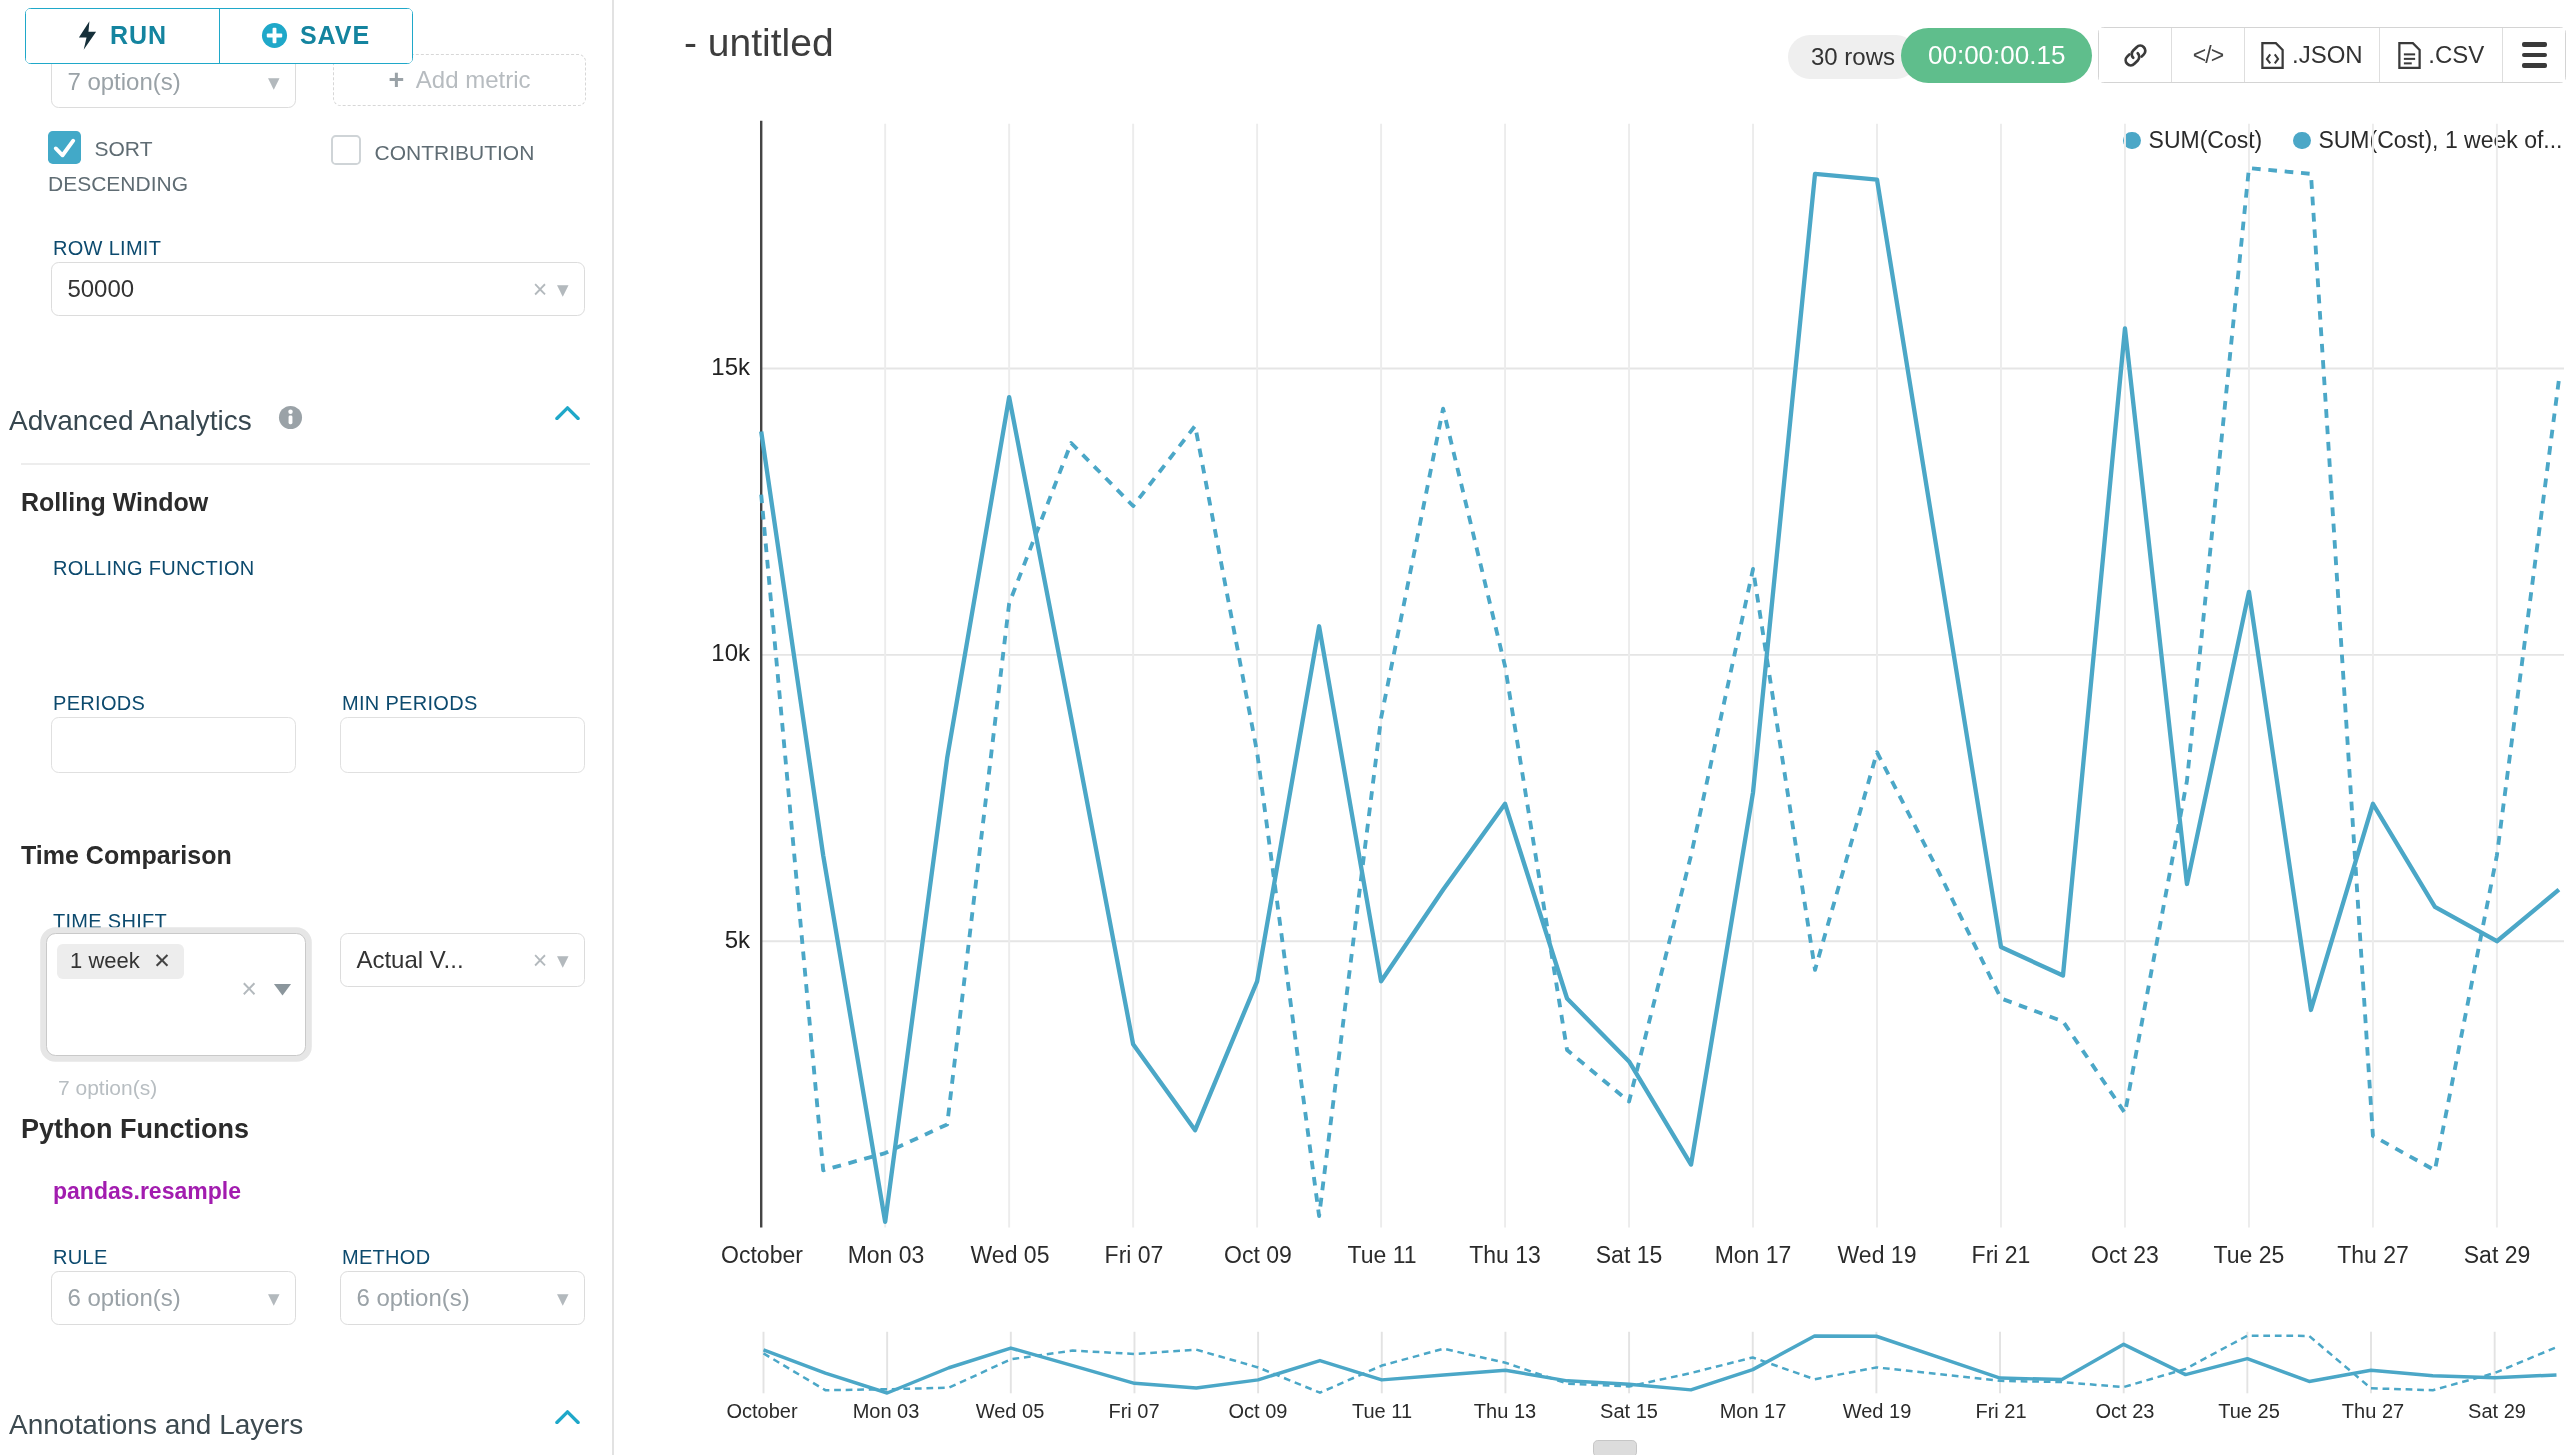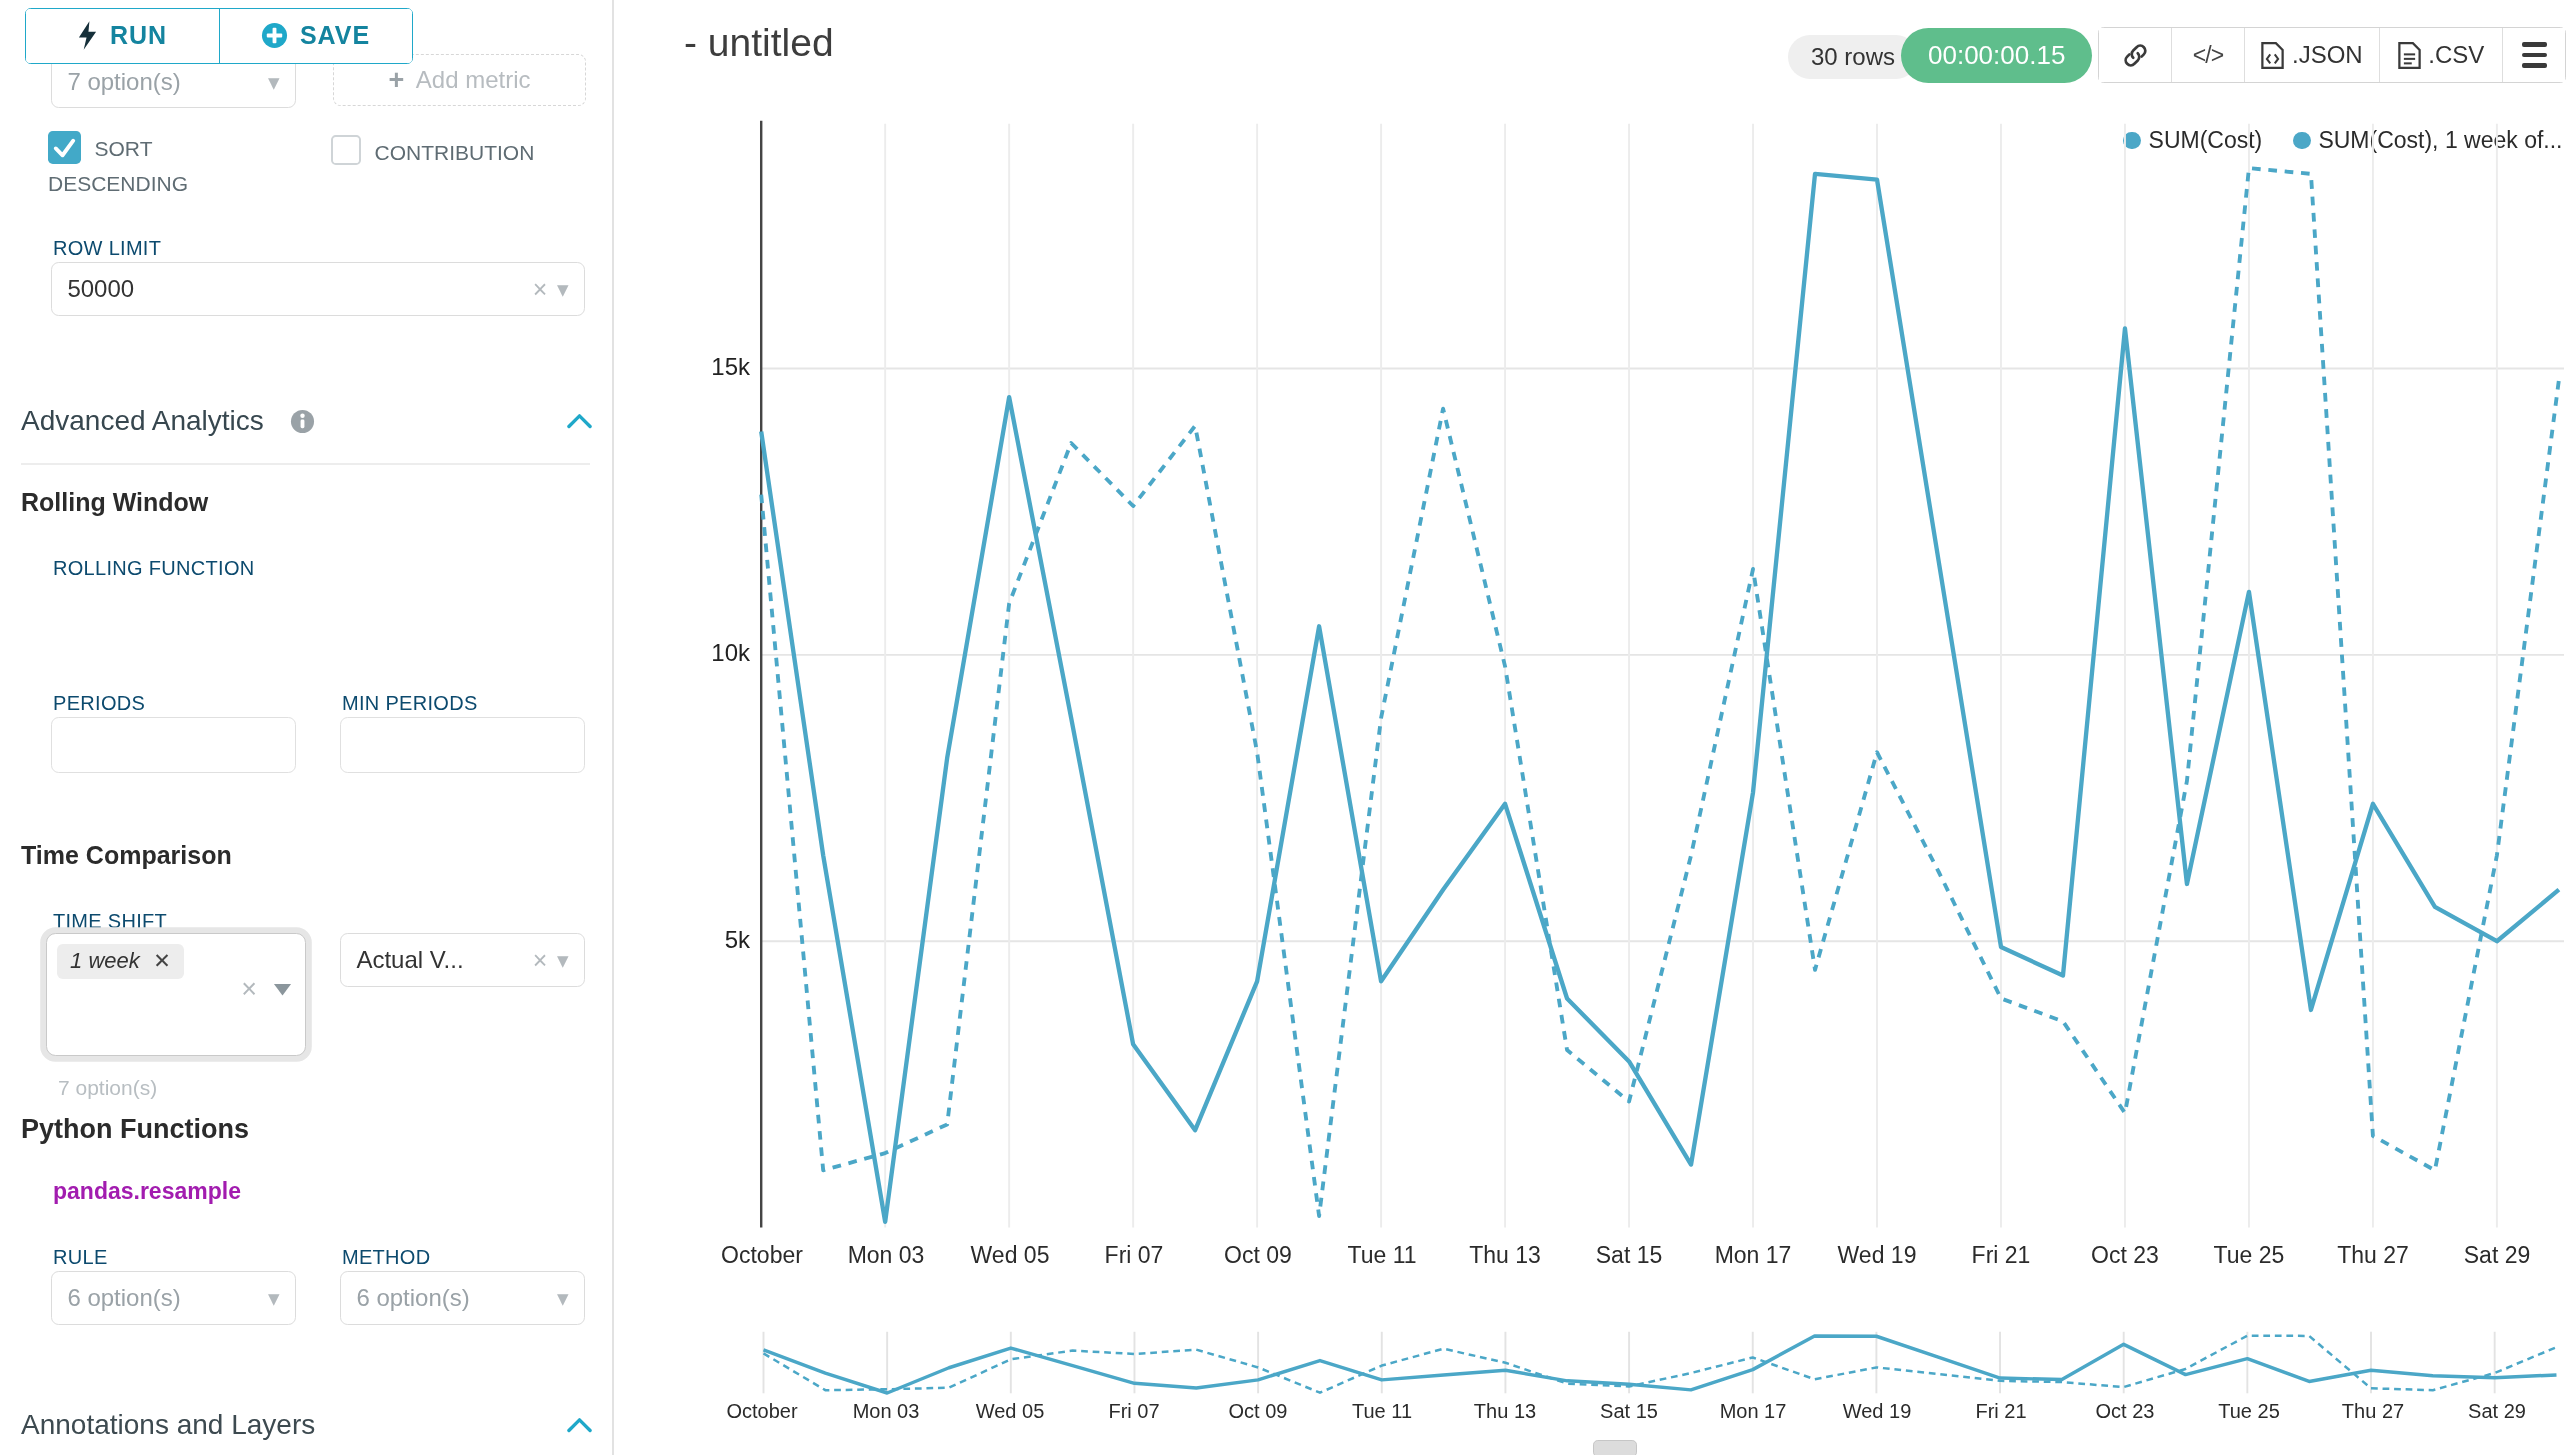--- a/index.html
+++ b/index.html
@@ -32,31 +32,31 @@
   .plus-glyph{color:#9aa2a7;font-size:27px;font-weight:bold;}
 
   .checkrow{position:absolute;font-size:21px;color:#5f6c73;line-height:35px;}
   .checkbox{width:33px;height:33px;border-radius:4.8px;display:inline-block;box-sizing:border-box;}
   .checkbox.checked{background:#42A9C8;}
   .checkbox.unchecked{width:30px;height:30px;background:#fff;border:2.9px solid #cfd4d7;}
   .float-l{float:left;margin-right:13.5px;}
 
   .field-label{position:absolute;font-size:20px;color:#0c4a6e;letter-spacing:0.3px;}
   .section-title{position:absolute;font-size:25px;font-weight:bold;color:#2b2b2b;}
-  .section-head{position:absolute;left:21px;width:571px;display:flex;align-items:center;gap:26px;
+  .section-head{position:absolute;left:9px;width:571px;display:flex;gap:26px;
                 font-size:28px;color:#37474f;font-weight:500;}
   .section-head .spacer{flex:1;}
   .hr{position:absolute;left:21px;width:569px;height:1.9px;background:#ededed;}
 
   .input-box{position:absolute;background:#fff;border:1.9px solid #e0e0e0;border-radius:7.7px;box-sizing:border-box;}
 
   .multiselect{position:absolute;left:46px;top:933px;width:260px;height:123px;background:#fff;
                border:1.9px solid #c9c9c9;border-radius:9.6px;box-shadow:0 0 0 5.8px #e6e6e6;box-sizing:border-box;padding:9.6px;}
   .tag{display:inline-flex;align-items:center;gap:13.5px;background:#ededed;border-radius:5.8px;
-       padding:4.8px 13.5px;font-size:22px;color:#333;font-style:italic;}
+       padding:4.8px 13.5px;font-size:22px;color:#333;}
   .tag .tag-x{font-weight:bold;color:#444;font-size:21px;}
   .ms-icons{position:absolute;right:13.5px;top:42px;display:flex;align-items:center;gap:15.4px;}
   .helper{position:absolute;left:58px;top:1076px;font-size:21px;color:#b8bec2;}
 
   .pandas{position:absolute;left:53px;top:1178px;font-size:23px;font-weight:600;color:#a21caf;}
 
   
   .page-title{position:absolute;left:684px;top:21px;font-size:39px;color:#3d3d3d;}
   .pill{position:absolute;display:flex;align-items:center;justify-content:center;border-radius:29px;font-size:24px;}
   .pill.rows{left:1788px;top:35px;height:44px;padding:0 23px;background:#efefef;color:#333;}

